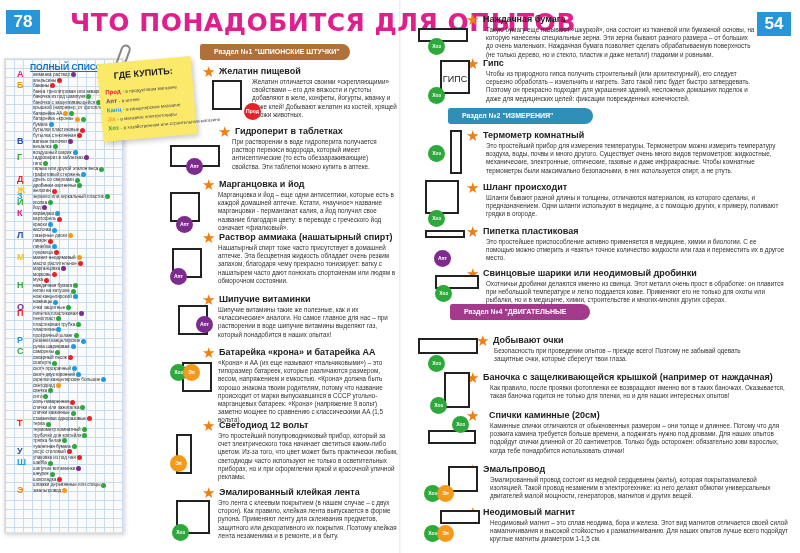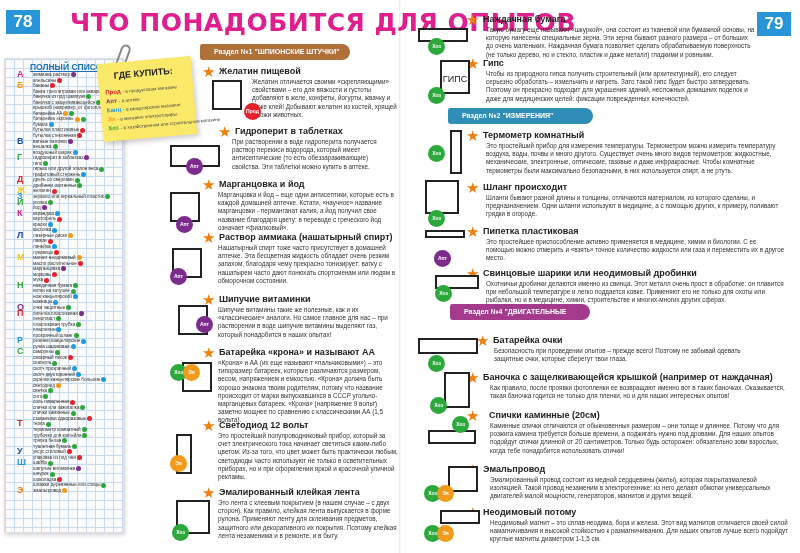--- a/index.html
+++ b/index.html
@@ -175,21 +175,21 @@
       </div>
       <div class="item">
         <span class="star" style="left: 202px; top: 292px;">★</span>
         <div class="ihead" style="left: 219px; top: 294px;">Шипучие витаминки</div>
         <div class="itext" style="left: 218px; top: 306px; width: 180px;">Шипучие витамины такие же полезные, как и их «классические» аналоги. Но самое главное для нас – при растворении в воде шипучие витамины выделяют газ, который понадобится в наших опытах!</div>
         <div class="illus" style="left: 178px; top: 305px; width: 30px; height: 30px;"></div>
         <div class="badge bg-purple" style="left: 196px; top: 316px;">Апт</div>
       </div>
       <div class="item">
         <span class="star" style="left: 202px; top: 345px;">★</span>
-        <div class="ihead" style="left: 219px; top: 347px;">Батарейка «крона» и называют АА</div>
+        <div class="ihead" style="left: 219px; top: 347px;">Батарейка «крона» и батарейка АА</div>
         <div class="itext" style="left: 218px; top: 359px; width: 180px;">«Крона» и АА (их еще называют «пальчиковыми») – это типоразмер батареек, которые различаются размером, весом, напряжением и емкостью. «Крона» должна быть хорошо знакома твоим родителям, потому что название происходит от марки выпускавшихся в СССР угольно-марганцевых батареек. «Крона» (напряжение 9 вольт) заметно мощнее по сравнению с классическими АА (1,5 вольта).</div>
         <div class="illus" style="left: 182px; top: 362px; width: 30px; height: 30px;"></div>
         <div class="badge bg-green" style="left: 170px; top: 364px;">Хоз</div>
         <div class="badge bg-orange" style="left: 183px; top: 364px;">Эл</div>
       </div>
       <div class="item">
         <span class="star" style="left: 202px; top: 418px;">★</span>
         <div class="ihead" style="left: 219px; top: 420px;">Светодиод 12 вольт</div>
         <div class="itext" style="left: 218px; top: 432px; width: 180px;">Это простейший полупроводниковый прибор, который за счет электрического тока начинает светиться каким-либо цветом. Из-за того, что цвет может быть практически любым, светодиоды часто используют не только в осветительных приборах, но и при оформлении яркой и красочной уличной рекламы.</div>
         <div class="illus" style="left: 176px; top: 434px; width: 16px; height: 40px;"></div>
@@ -197,21 +197,21 @@
       </div>
       <div class="item">
         <span class="star" style="left: 202px; top: 485px;">★</span>
         <div class="ihead" style="left: 219px; top: 487px;">Эмалированный клейкая лента</div>
         <div class="itext" style="left: 218px; top: 499px; width: 180px;">Это лента с клеевым покрытием (в нашем случае – с двух сторон). Как правило, клейкая лента выпускается в форме рулона. Применяют ленту для склеивания предметов, защитного или декоративного их покрытия. Поэтому клейкая лента незаменима и в ремонте, и в быту.</div>
         <div class="illus" style="left: 176px; top: 500px; width: 34px; height: 34px;"></div>
         <div class="badge bg-green" style="left: 172px; top: 524px;">Хоз</div>
       </div>
     </div>
 
-  <div class="pnum right">79</div>
+  <div class="pnum right">54</div>
   <div class="banner b2">Раздел №2 "ИЗМЕРЕНИЯ"</div>
   <div class="banner b4">Раздел №4 "ДВИГАТЕЛЬНЫЕ СИЛЫ"</div>
   <div id="rightitems">
       <div class="item">
         <span class="star" style="left: 466px; top: 12px;">★</span>
         <div class="ihead" style="left: 483px; top: 14px;">Наждачная бумага</div>
         <div class="itext" style="left: 486px; top: 26px; width: 270px;">Такую бумагу еще называют «шкуркой», она состоит из тканевой или бумажной основы, на которую нанесены специальные зерна. Эти зерна бывают разного размера – от больших до очень маленьких. Наждачная бумага позволяет сделать обрабатываемую поверхность (не только дерево, но и стекло, пластик и даже металл) гладкими и ровными.</div>
         <div class="illus" style="left: 418px; top: 28px; width: 50px; height: 14px;"></div>
         <div class="badge bg-green" style="left: 428px; top: 38px;">Хоз</div>
       </div>
@@ -245,21 +245,21 @@
       </div>
       <div class="item">
         <span class="star" style="left: 466px; top: 266px;">★</span>
         <div class="ihead" style="left: 483px; top: 268px;">Свинцовые шарики или неодимовый дробинки</div>
         <div class="itext" style="left: 486px; top: 280px; width: 300px;">Охотничьи дробинки делаются именно из свинца. Этот металл очень прост в обработке: он плавится при небольшой температуре и легко поддается ковке. Применяют его не только для охоты или рыбалки, но и в медицине, химии, строительстве и многих-многих других сферах.</div>
         <div class="illus" style="left: 435px; top: 275px; width: 44px; height: 14px;"></div>
         <div class="badge bg-green" style="left: 435px; top: 285px;">Хоз</div>
       </div>
       <div class="item">
         <span class="star" style="left: 476px; top: 333px;">★</span>
-        <div class="ihead" style="left: 493px; top: 335px;">Батарейка очки</div>
+        <div class="ihead" style="left: 493px; top: 335px;">Добывают очки</div>
         <div class="itext" style="left: 494px; top: 347px; width: 270px;">Безопасность при проведении опытов – прежде всего! Поэтому не забывай одевать защитные очки, которые сберегут твои глаза.</div>
         <div class="illus" style="left: 418px; top: 338px; width: 60px; height: 16px;"></div>
         <div class="badge bg-green" style="left: 428px; top: 355px;">Хоз</div>
       </div>
       <div class="item">
         <span class="star" style="left: 466px; top: 370px;">★</span>
         <div class="ihead" style="left: 483px; top: 372px;">Баночка с защелкивающейся крышкой (например от наждачная)</div>
         <div class="itext" style="left: 490px; top: 384px; width: 300px;">Как правило, после проявки фотопленки ее возвращают именно вот в таких баночках. Оказывается, такая баночка годится не только для пленки, но и для наших интересных опытов!</div>
         <div class="illus" style="left: 444px; top: 372px; width: 26px; height: 36px;"></div>
         <div class="badge bg-green" style="left: 430px; top: 397px;">Хоз</div>
@@ -274,20 +274,20 @@
       <div class="item">
         <span class="star" style="left: 466px; top: 462px;">★</span>
         <div class="ihead" style="left: 483px; top: 464px;">Эмальпровод</div>
         <div class="itext" style="left: 490px; top: 476px; width: 300px;">Эмалированный провод состоит из медной сердцевины (жилы), которая покрытаэмалевой изоляцией. Такой провод незаменим в электротехнике: из него делают обмотки универсальных двигателей малой мощности, генераторов, магнитов и других вещей.</div>
         <div class="illus" style="left: 448px; top: 466px; width: 30px; height: 26px;"></div>
         <div class="badge bg-green" style="left: 424px; top: 485px;">Хоз</div>
         <div class="badge bg-orange" style="left: 437px; top: 485px;">Эл</div>
       </div>
       <div class="item">
         <span class="star" style="left: 466px; top: 505px;">★</span>
-        <div class="ihead" style="left: 483px; top: 507px;">Неодимовый потому</div>
+        <div class="ihead" style="left: 483px; top: 507px;">Неодимовый магнит</div>
         <div class="itext" style="left: 490px; top: 519px; width: 300px;">Неодимовый магнит – это сплав неодима, бора и железа. Этот вид магнитов отличается своей силой намагничивания и высокой стойкостью к размагничиванию. Для наших опытов лучше всего подойдут круглые магниты диаметром 1-1,5 см.</div>
         <div class="illus" style="left: 440px; top: 510px; width: 40px; height: 14px;"></div>
         <div class="badge bg-green" style="left: 424px; top: 525px;">Хоз</div>
         <div class="badge bg-orange" style="left: 437px; top: 525px;">Эл</div>
       </div>
     </div>
 </div>
 
 </body></html>

